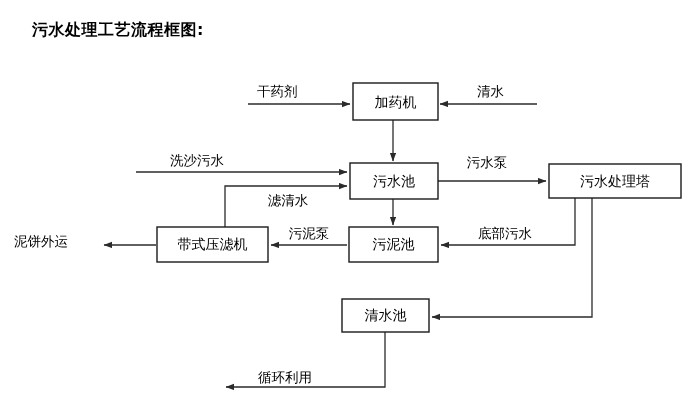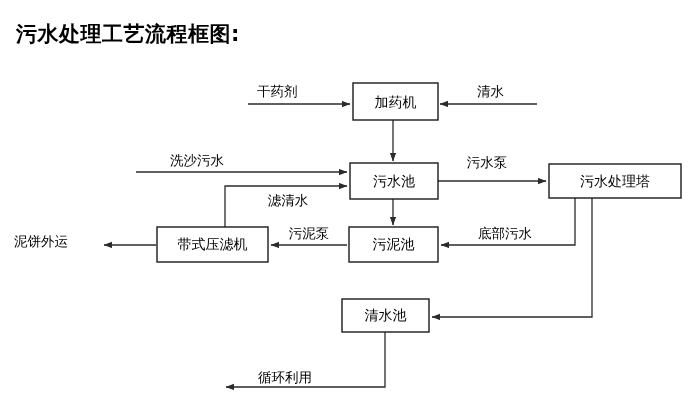--- a/index.html
+++ b/index.html
@@ -11,23 +11,23 @@
   #page {
     position: relative;
     width: 700px;
     height: 420px;
     background: #ffffff;
     overflow: hidden;
     font-family: "DejaVu Sans", "Liberation Sans", sans-serif;
   }
   #title {
     position: absolute;
-    left: 16px;
+    left: 32px;
     top: 20px;
-    font-size: 21px;
+    font-size: 16px;
     font-weight: bold;
     color: #000000;
     letter-spacing: 0.5px;
     white-space: nowrap;
   }
   svg#flow {
     position: absolute;
     left: 0;
     top: 0;
     width: 700px;

